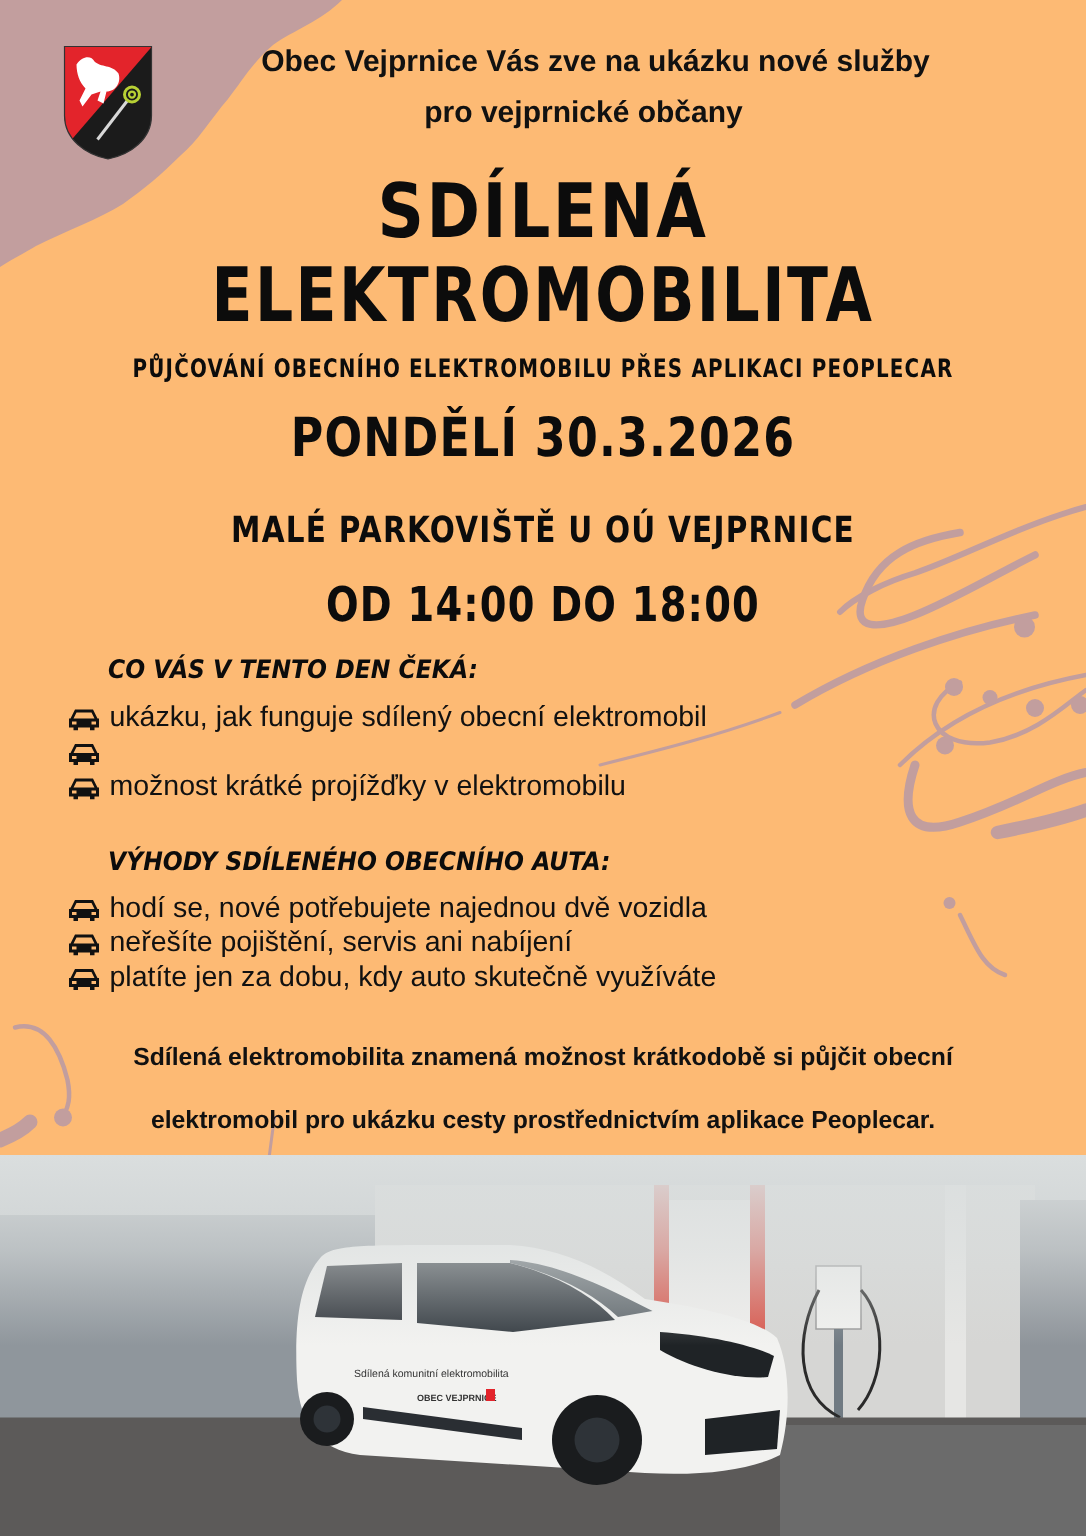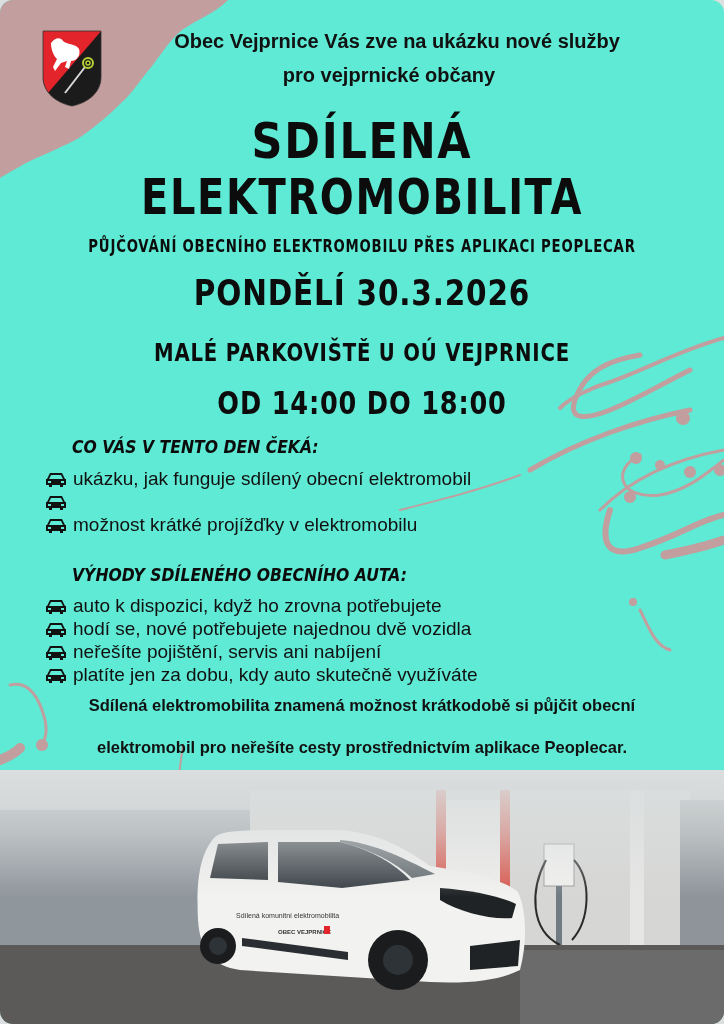--- a/index.html
+++ b/index.html
@@ -1,17 +1,17 @@
 <!DOCTYPE html>
 <html><head>
 <meta charset="utf-8">
 <style>
   html, body { margin:0; padding:0; }
   body { width:724px; height:1024px; overflow:hidden; background:#dcdfdf; position:relative; font-family:"Liberation Sans", sans-serif; color:#111; }
-  .poster { position:absolute; inset:0; background:#5eead4; overflow:hidden;border-radius:13px; }
+  .poster { position:absolute; inset:0; background:#fdba74; overflow:hidden; }
   .pink-corner { position:absolute; left:0; top:0; width:230px; height:180px; }
   .splatter { position:absolute; inset:0; pointer-events:none; }
   .crest { position:absolute; left:41px; top:29px; width:62px; height:78px; }
   .intro { position:absolute; left:120px; right:0; text-align:center; font-family:"Liberation Sans", sans-serif; font-weight:bold; font-size:20px; color:#111; }
   .intro.l1 { top:30px; left:140px; right:70px; }
   .intro.l2 { top:64px; left:124px; right:70px; }
   .display { position:absolute; left:0; right:0; text-align:center; font-family:"DejaVu Sans", sans-serif; font-weight:900; text-transform:uppercase; color:#0c0c0c; letter-spacing:1px; }
   .title1 { top:112px; font-size:50px; transform:scaleX(0.86); letter-spacing:2px; }
   .title2 { top:168px; font-size:50px; transform:scaleX(0.80); letter-spacing:2px; }
   .subtitle { top:236px; font-size:17px; transform:scaleX(0.78); }
@@ -121,44 +121,38 @@
       <span>možnost krátké projížďky v elektromobilu</span>
     </li>
   </ul>
 
   <div class="section-h sec2">VÝHODY SDÍLENÉHO OBECNÍHO AUTA:</div>
   <ul class="list list2">
     <li>
       <svg class="car-icon" viewBox="0 0 22 16">
           <path d="M5 2 H17 L20 8 H21 V14 H18 V16 H15 V14 H7 V16 H4 V14 H1 V8 H2 Z M6 4 L4 8 H18 L16 4 Z M3 10 V12 H6 V10 Z M16 10 V12 H19 V10 Z" fill="#111" fill-rule="evenodd"></path>
         </svg>
-      <span>auto k dispozici, když ho zrovna potřebujete</span>
-    </li>
-    <li>
-      <svg class="car-icon" viewBox="0 0 22 16">
-          <path d="M5 2 H17 L20 8 H21 V14 H18 V16 H15 V14 H7 V16 H4 V14 H1 V8 H2 Z M6 4 L4 8 H18 L16 4 Z M3 10 V12 H6 V10 Z M16 10 V12 H19 V10 Z" fill="#111" fill-rule="evenodd"></path>
-        </svg>
       <span>hodí se, nové potřebujete najednou dvě vozidla</span>
     </li>
     <li>
       <svg class="car-icon" viewBox="0 0 22 16">
           <path d="M5 2 H17 L20 8 H21 V14 H18 V16 H15 V14 H7 V16 H4 V14 H1 V8 H2 Z M6 4 L4 8 H18 L16 4 Z M3 10 V12 H6 V10 Z M16 10 V12 H19 V10 Z" fill="#111" fill-rule="evenodd"></path>
         </svg>
       <span>neřešíte pojištění, servis ani nabíjení</span>
     </li>
     <li>
       <svg class="car-icon" viewBox="0 0 22 16">
           <path d="M5 2 H17 L20 8 H21 V14 H18 V16 H15 V14 H7 V16 H4 V14 H1 V8 H2 Z M6 4 L4 8 H18 L16 4 Z M3 10 V12 H6 V10 Z M16 10 V12 H19 V10 Z" fill="#111" fill-rule="evenodd"></path>
         </svg>
       <span>platíte jen za dobu, kdy auto skutečně využíváte</span>
     </li>
   </ul>
 
   <div class="summary s1">Sdílená elektromobilita znamená možnost krátkodobě si půjčit obecní</div>
-  <div class="summary s2">elektromobil pro neřešíte cesty prostřednictvím aplikace Peoplecar.</div>
+  <div class="summary s2">elektromobil pro ukázku cesty prostřednictvím aplikace Peoplecar.</div>
 
   <svg class="photo" viewBox="0 0 724 254">
     <defs>
       <linearGradient id="fade" x1="0" y1="0" x2="0" y2="1">
         <stop offset="0" stop-color="#dadede" stop-opacity="1"></stop>
         <stop offset="0.25" stop-color="#dadede" stop-opacity="0.6"></stop>
         <stop offset="0.5" stop-color="#dadede" stop-opacity="0"></stop>
       </linearGradient>
     </defs>
 

